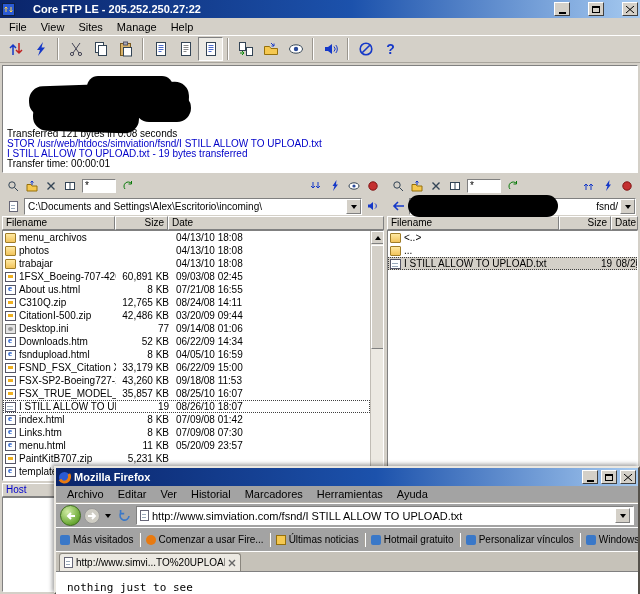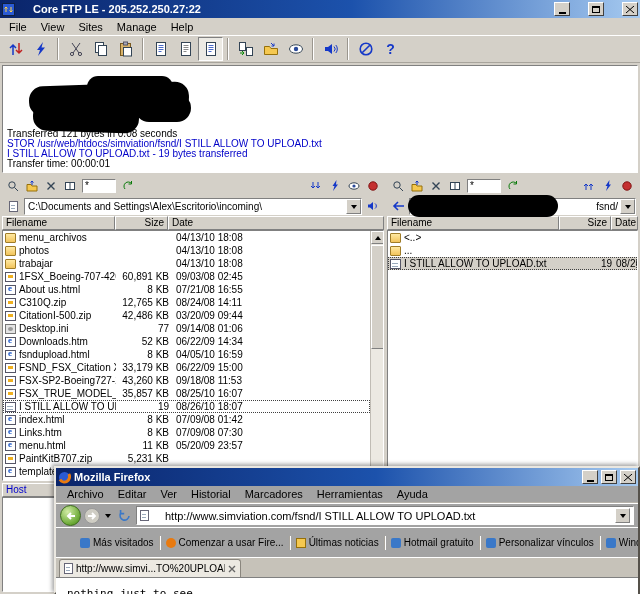--- a/index.html
+++ b/index.html
@@ -117,26 +117,26 @@
   .ffmenu span { padding:1px 7px; }
   .ffnav { height:24px; flex:none; display:flex; align-items:center; gap:3px; padding:0 4px;
     border-top:1px solid #fff; }
   .backbtn { width:21px; height:21px; border-radius:50%; border:1px solid #3c6c1c; flex:none;
     background:radial-gradient(circle at 35% 30%,#d2ecA6,#6aa835 70%,#4c8422);
     display:flex; align-items:center; justify-content:center; }
   .fwdbtn { width:16px; height:16px; border-radius:50%; border:1px solid #999; background:#cfcdc4; flex:none;
     display:flex; align-items:center; justify-content:center; }
   .navdrop { width:9px; display:flex; justify-content:center; }
   .urlbar { flex:1; height:19px; background:#fff; border:1px solid; border-color:#808080 #fff #fff #808080;
-    display:flex; align-items:center; gap:16px; padding:0 3px; min-width:0; }
+    display:flex; align-items:center; gap:3px; padding:0 3px; min-width:0; }
   .urlbar input { flex:1; border:none; outline:none; font:11px "Liberation Sans",sans-serif; min-width:0; background:transparent; }
   .icpage { width:9px; height:11px; background:#fff; border:1px solid #667; flex:none;
     background-image:repeating-linear-gradient(180deg,transparent 0 2px,#9aaabb 2px 3px);
     background-size:60% 80%; background-position:1px 1px; background-repeat:no-repeat; }
-  .ffbm { height:30px; flex:none; display:flex; align-items:center; padding:0 20px; font-size:10px;
+  .ffbm { height:24px; flex:none; display:flex; align-items:center; padding:0 0; font-size:10px;
     border-top:1px solid #fff; overflow:hidden; white-space:nowrap; }
   .bmitem { display:flex; align-items:center; gap:3px; padding:1px 4px; flex:none; }
   .bmic { width:10px; height:10px; flex:none; }
   .bmi-blue { background:#3a78c8; border-radius:2px; }
   .bmi-orange { background:#e87a10; border-radius:50%; }
   .bmi-folder { background:#f5c850; border:1px solid #96700a; }
   .bmsep { width:0; height:14px; border-left:1px solid #a8a49c; border-right:1px solid #fff; margin:0 1px; flex:none; }
   .fftabs { height:20px; flex:none; background:#c6c2b9; display:flex; align-items:flex-end; padding:2px 3px 0;
     border-top:1px solid #fff; }
   .tab { height:18px; width:182px; background:#ece9e2; border:1px solid #8a867e; border-bottom:none;

